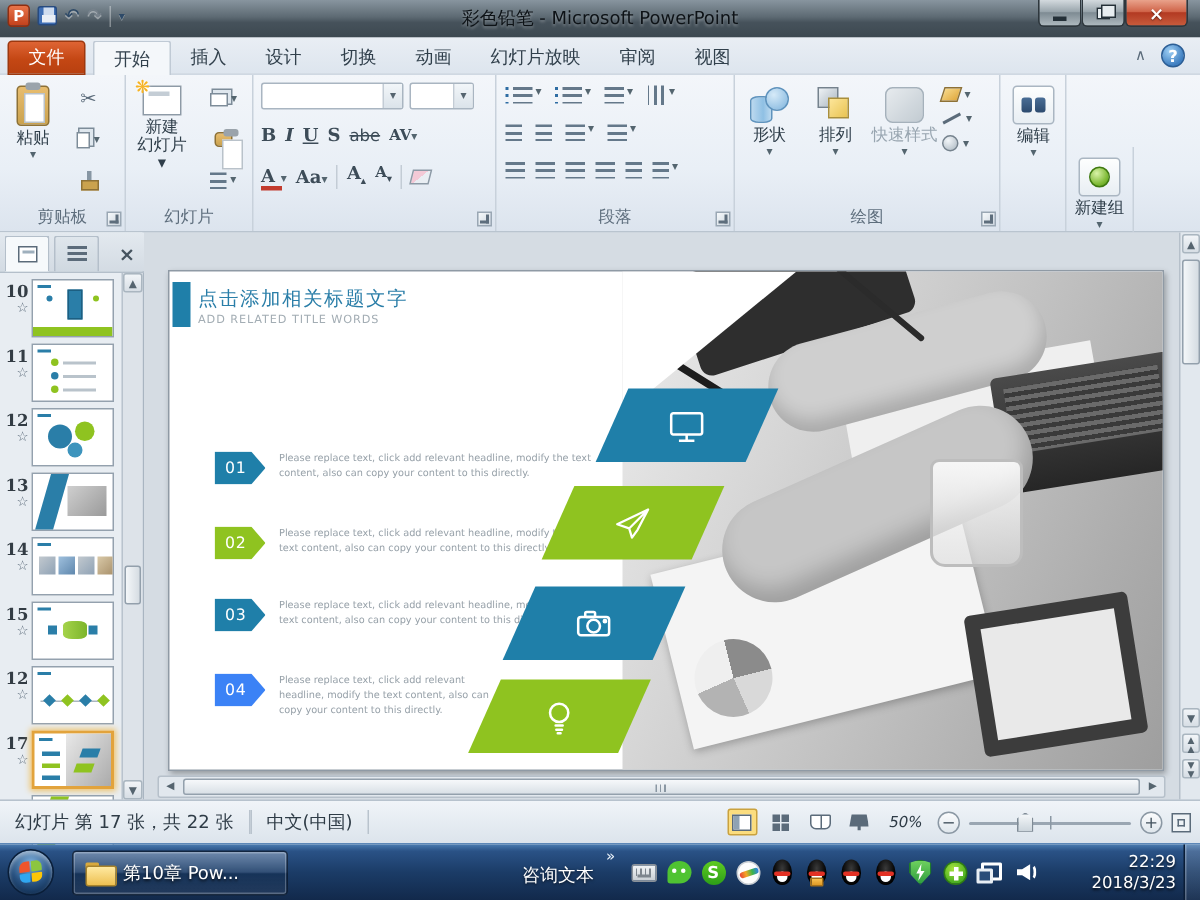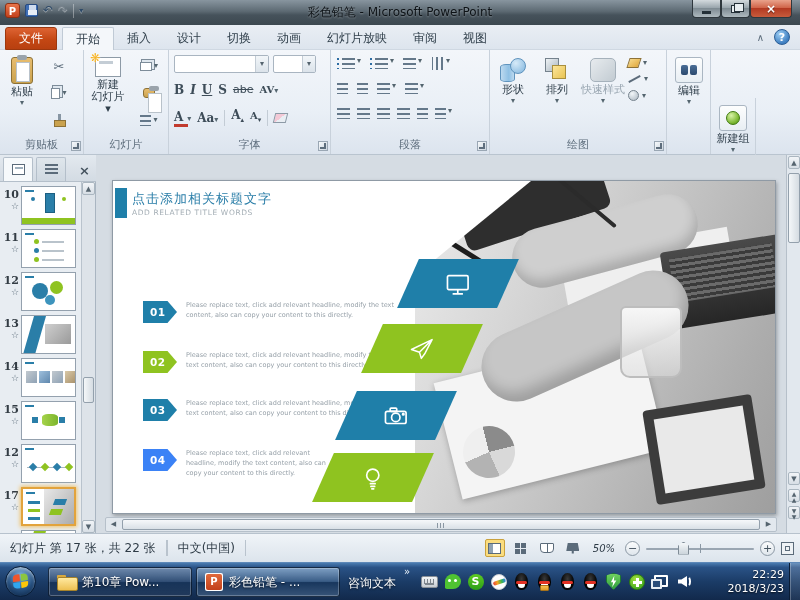--- a/index.html
+++ b/index.html
@@ -183,21 +183,21 @@
   .ph-pen2 { position:absolute; left:130px; top:18px; width:80px; height:4px; background:#2b2b2b; transform:rotate(40deg); border-radius:2px; }
   .ph-pie { position:absolute; left:48px; top:245px; width:52px; height:52px; border-radius:50%;
     background:conic-gradient(#8b8b8b 0 90deg,#d9d9d9 90deg 170deg,#b3b3b3 170deg 260deg,#efefef 260deg 360deg); transform:rotate(-14deg); }
   .ph-clip { position:absolute; right:18px; bottom:18px; width:110px; height:95px; background:#3c3c3c; transform:rotate(-9deg); border-radius:4px; }
   .ph-clip::before { content:""; position:absolute; left:10px; top:10px; right:10px; bottom:10px; background:#e9e9e9; }
   .photo-cut { position:absolute; left:302px; top:0; width:116px; height:95px; background:#fff; z-index:2;
     clip-path:polygon(0 0,100% 0,0 100%); }
 
   .list-item { position:absolute; z-index:3; }
   .num-arrow { position:absolute; width:34px; height:22px; clip-path:polygon(0 0,72% 0,100% 50%,72% 100%,0 100%);
-    color:#fff; font-size:10.5px; display:flex; align-items:center; padding-left:7px; letter-spacing:.5px;font-weight:bold; }
+    color:#fff; font-size:10.5px; display:flex; align-items:center; padding-left:7px; letter-spacing:.5px; }
   .item-text { position:absolute; left:73px; font-size:6.5px; line-height:1.55; color:#97a1a9; }
 
   .banner { position:absolute; width:100px; height:49px; transform:skewX(-24deg); z-index:4;
     display:flex; align-items:center; justify-content:center; }
   .banner .bic { transform:skewX(24deg); display:flex; }
 
   
   .vscroll { position:absolute; right:0; top:0; width:14px; height:378px; background:#e2e8ee; border-left:1px solid #b6c0ca; }
   .vs-el { position:absolute; left:1px; width:12px; height:13px; text-align:center; color:#55646f; font-size:7px; line-height:13px;
     background:linear-gradient(180deg,#f2f5f8,#d7dee5); border:1px solid #aab6c0; border-radius:2px; }
@@ -401,21 +401,20 @@
       </div>
       <div class="fontrow fr3">
         <span class="fbtn acolor"><b>A</b> <span class="caret-ic">▾</span></span>
         <span class="fbtn"><b>Aa</b><span class="caret-ic">▾</span></span>
         <span class="fsep"></span>
         <span class="fbtn"><b>A</b><sub>▴</sub></span>
         <span class="fbtn" style="font-size:10px;"><b>A</b><sub>▾</sub></span>
         <span class="fsep"></span>
         <span class="eraser-art"></span>
       </div>
-      <div class="glabel">字体</div>
       <div class="launcher"></div>
     </div>
 
     <div class="rgroup g-para">
       <div class="prow pr1">
         <span style="display:flex;gap:2px;">
             <span class="licon dots"></span>
             <span class="caret-ic">▾</span>
           </span>
         <span style="display:flex;gap:2px;">
@@ -794,24 +793,20 @@
           <i class="f2"></i>
           <i class="f3"></i>
           <i class="f4"></i>
         </div>
     </div>
 
     <div class="taskbtn" style="left:48px;width:144px;">
       <div class="folder-art"></div>
       <div class="task-label">第10章 Pow...</div>
     </div>
-    <div class="taskbtn active" style="left:196px;width:144px;">
-      <div class="pptfile-art"></div>
-      <div class="task-label">彩色铅笔 - ...</div>
-    </div>
 
     <div class="tb-toolbar">咨询文本</div>
     <div class="tb-overflow">»</div>
 
     <div class="tray">
       <div class="tray-ic">
           <div class="kb-art"></div>
         </div>
       <div class="tray-ic">
           <div class="wechat-art"></div>

